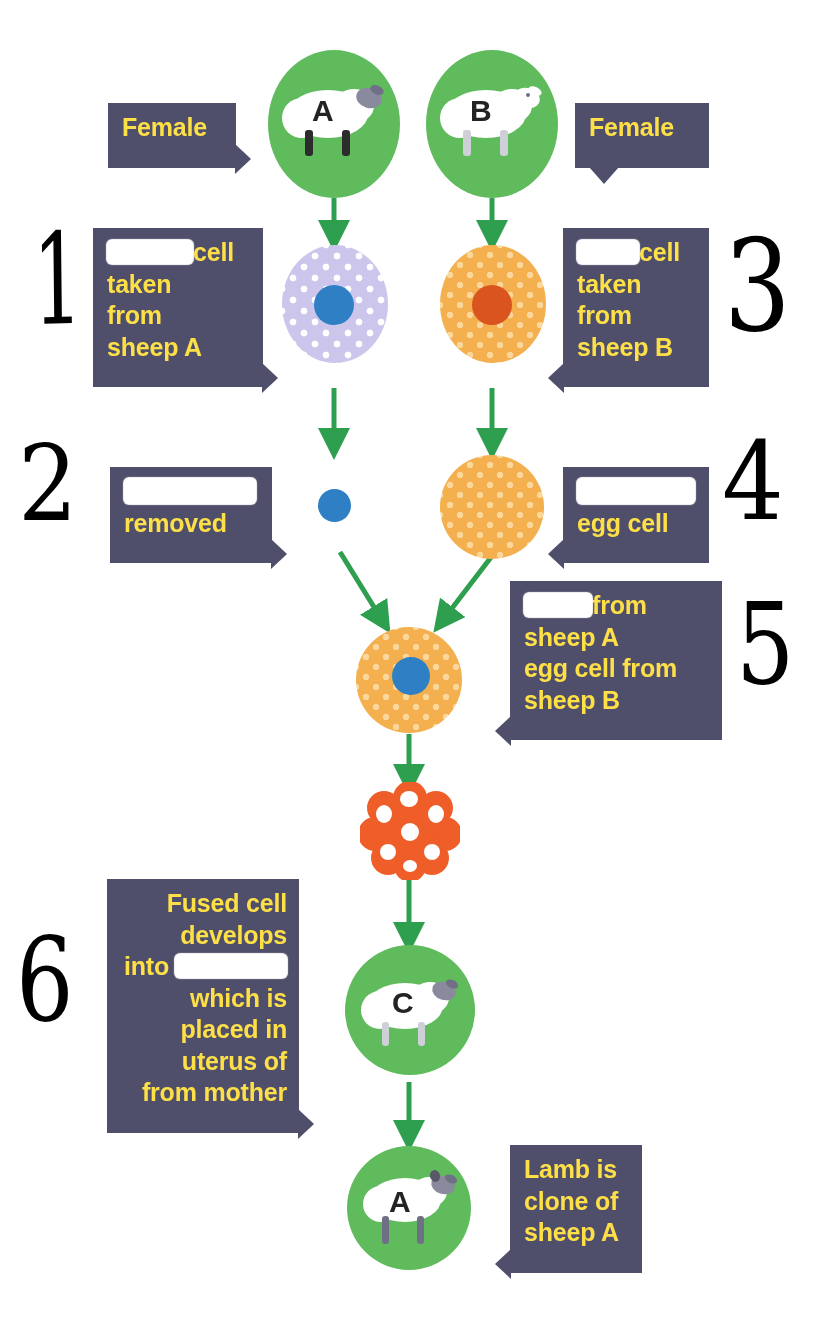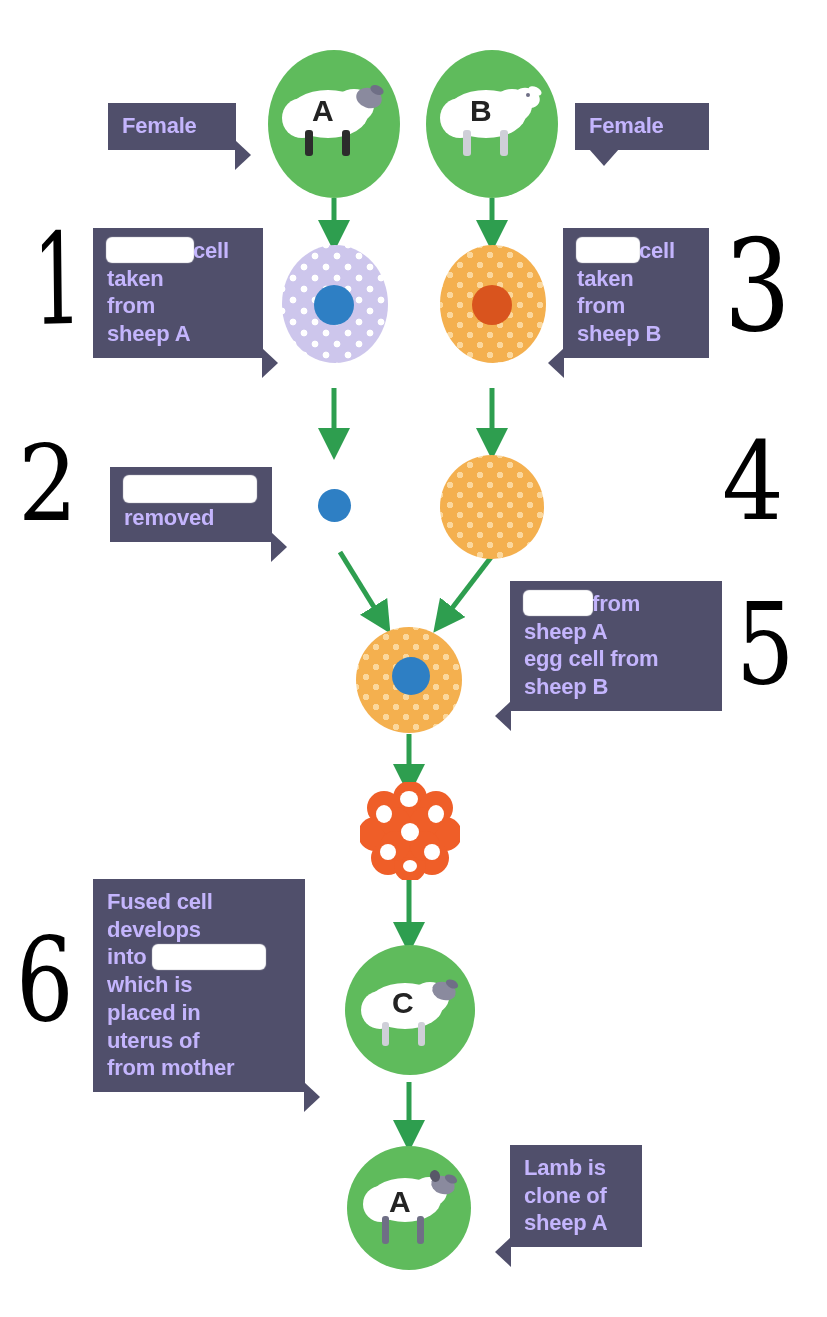--- a/index.html
+++ b/index.html
@@ -24,25 +24,25 @@
     background: #ffffff;
   }
 
   
   .abs { position: absolute; }
 
   
   .label-box {
     position: absolute;
     background: #504f6b;
-    color: #c4b5fd;
+    color: #fde047;
     font-weight: bold;
-    font-size: 22px;
+    font-size: 25px;
     line-height: 1.26;
-    padding: 9px 12px 10px 14px;
+    padding: 9px 12px 24px 14px;
     box-sizing: border-box;
     letter-spacing: -0.2px;
   }
   .label-box .ln { display: block; white-space: nowrap; }
 
   
   .notch-r::after {
     content: "";
     position: absolute;
     right: -15px;
@@ -223,20 +223,26 @@
 
   <div class="cell cell-orange" style="left:440px;top:455px;width:104px;height:104px;"></div>
 
   <div class="label-box notch-r" style="left:110px;top:467px;width:162px;">
     <span class="ln">
       <span class="blank" style="width:132px;height:26px;"></span>
     </span>
     <span class="ln">removed</span>
   </div>
 
+  <div class="label-box notch-l" style="left:563px;top:467px;width:146px;">
+    <span class="ln">
+      <span class="blank" style="width:118px;height:26px;"></span>
+    </span>
+    <span class="ln">egg cell</span>
+  </div>
 
   <div class="cell cell-orange" style="left:356px;top:627px;width:106px;height:106px;"></div>
   <div class="nucleus-blue" style="left:392px;top:657px;width:38px;height:38px;"></div>
 
   <div class="label-box notch-l" style="left:510px;top:581px;width:212px;">
     <span class="ln">
       <span class="blank" style="width:68px;height:24px;"></span><span>from</span>
     </span>
     <span class="ln">sheep A</span>
     <span class="ln">egg cell from</span>
@@ -263,21 +269,21 @@
       <ellipse cx="49" cy="17" rx="9" ry="8"></ellipse>
       <ellipse cx="24" cy="32" rx="8" ry="9"></ellipse>
       <ellipse cx="76" cy="32" rx="8" ry="9"></ellipse>
       <ellipse cx="50" cy="50" rx="9" ry="9"></ellipse>
       <ellipse cx="28" cy="70" rx="8" ry="8"></ellipse>
       <ellipse cx="72" cy="70" rx="8" ry="8"></ellipse>
       <ellipse cx="50" cy="84" rx="7" ry="6"></ellipse>
     </g>
   </svg>
 
-  <div class="label-box notch-r" style="left:93px;top:879px;width:212px;">
+  <div class="label-box notch-r" style="left:107px;top:879px;width:192px;text-align:right;">
     <span class="ln">Fused cell</span>
     <span class="ln">develops</span>
     <span class="ln">
       <span>into</span><span class="blank" style="width:112px;height:24px;margin-left:6px;"></span>
     </span>
     <span class="ln">which is</span>
     <span class="ln">placed in</span>
     <span class="ln">uterus of</span>
     <span class="ln">from mother</span>
   </div>

